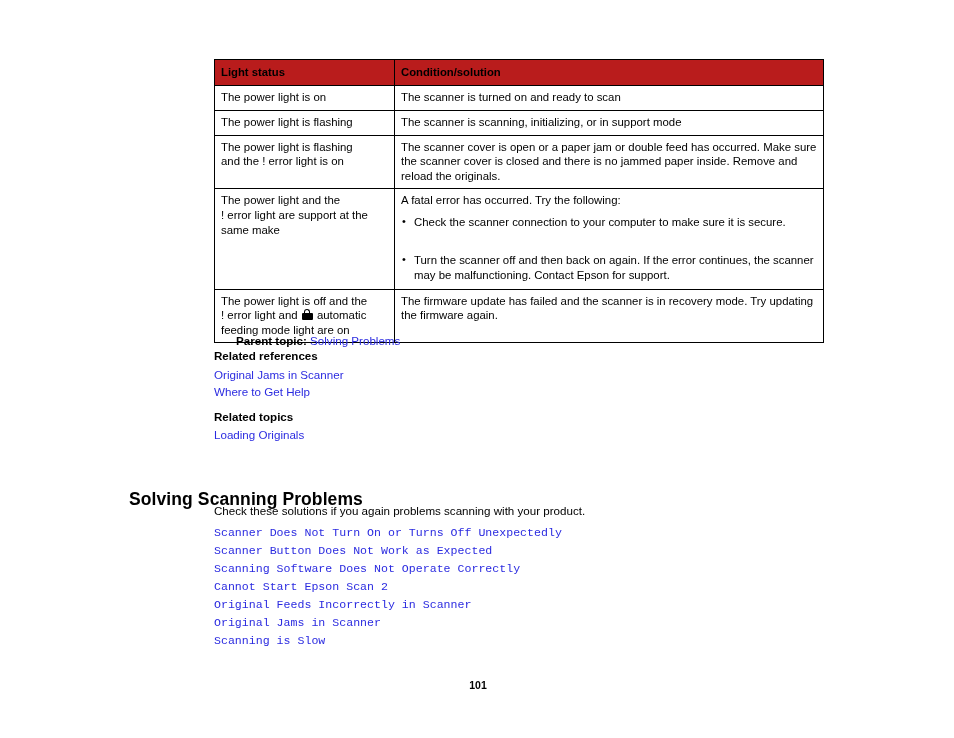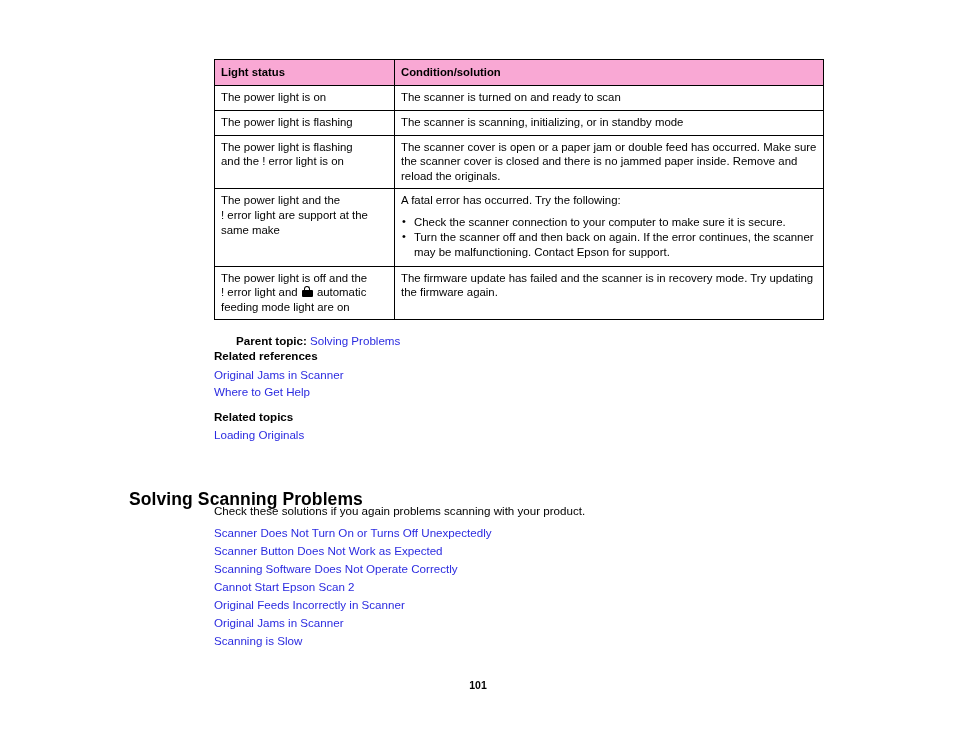--- a/index.html
+++ b/index.html
@@ -39,21 +39,21 @@
   table.status-table th,
   table.status-table td {
     border: 1px solid #000;
     padding: 4px 6px 5px 6px;
     vertical-align: top;
     font-size: 11.4px;
     line-height: 1.28;
     text-align: left;
   }
   table.status-table th {
-    background: #f9a8d4;
+    background: #b91c1c;
     font-weight: bold;
     font-size: 11.3px;
     padding-top: 5px;
     padding-bottom: 6px;
   }
   col.c-light { width: 180px; }
   col.c-cond  { width: 429px; }
 
   .cell-line { display: block; }
 
@@ -89,21 +89,21 @@
 
   
   ul.cell-bullets {
     margin: 7px 0 0 0;
     padding: 0;
     list-style: none;
   }
   ul.cell-bullets li {
     position: relative;
     padding-left: 13px;
-    margin-bottom: 0;
+    margin-bottom: 23px;
     line-height: 1.3;
   }
   ul.cell-bullets li:last-child { margin-bottom: 1px; }
   ul.cell-bullets li::before {
     content: "\2022";
     position: absolute;
     left: 1px;
     top: -1px;
     font-size: 11px;
   }
@@ -162,20 +162,21 @@
     top: 503px;
     font-size: 11.6px;
     line-height: 1.3;
   }
 
   .section-links {
     position: absolute;
     left: 214px;
     top: 524px;
     width: 640px;
+    font-family: Liberation Mono, monospace;
   }
   .section-links span.doc-link {
     line-height: 1.55;
   }
 
   
   .page-number {
     position: absolute;
     left: 1px;
     top: 679px;
@@ -211,21 +212,21 @@
           <td>
             <span class="cell-line">The scanner is turned on and ready to scan</span>
           </td>
         </tr>
 
         <tr>
           <td>
             <span class="cell-line">The power light is flashing</span>
           </td>
           <td>
-            <span class="cell-line">The scanner is scanning, initializing, or in standby mode</span>
+            <span class="cell-line">The scanner is scanning, initializing, or in support mode</span>
           </td>
         </tr>
 
         <tr>
           <td>
             <span class="cell-line">The power light is flashing</span>
             <span class="cell-line">and the ! error light is on</span>
           </td>
           <td>
             <span class="cell-line">The scanner cover is open or a paper jam or double feed has occurred. Make sure the scanner cover is closed and there is no jammed paper inside. Remove and reload the originals.</span>

